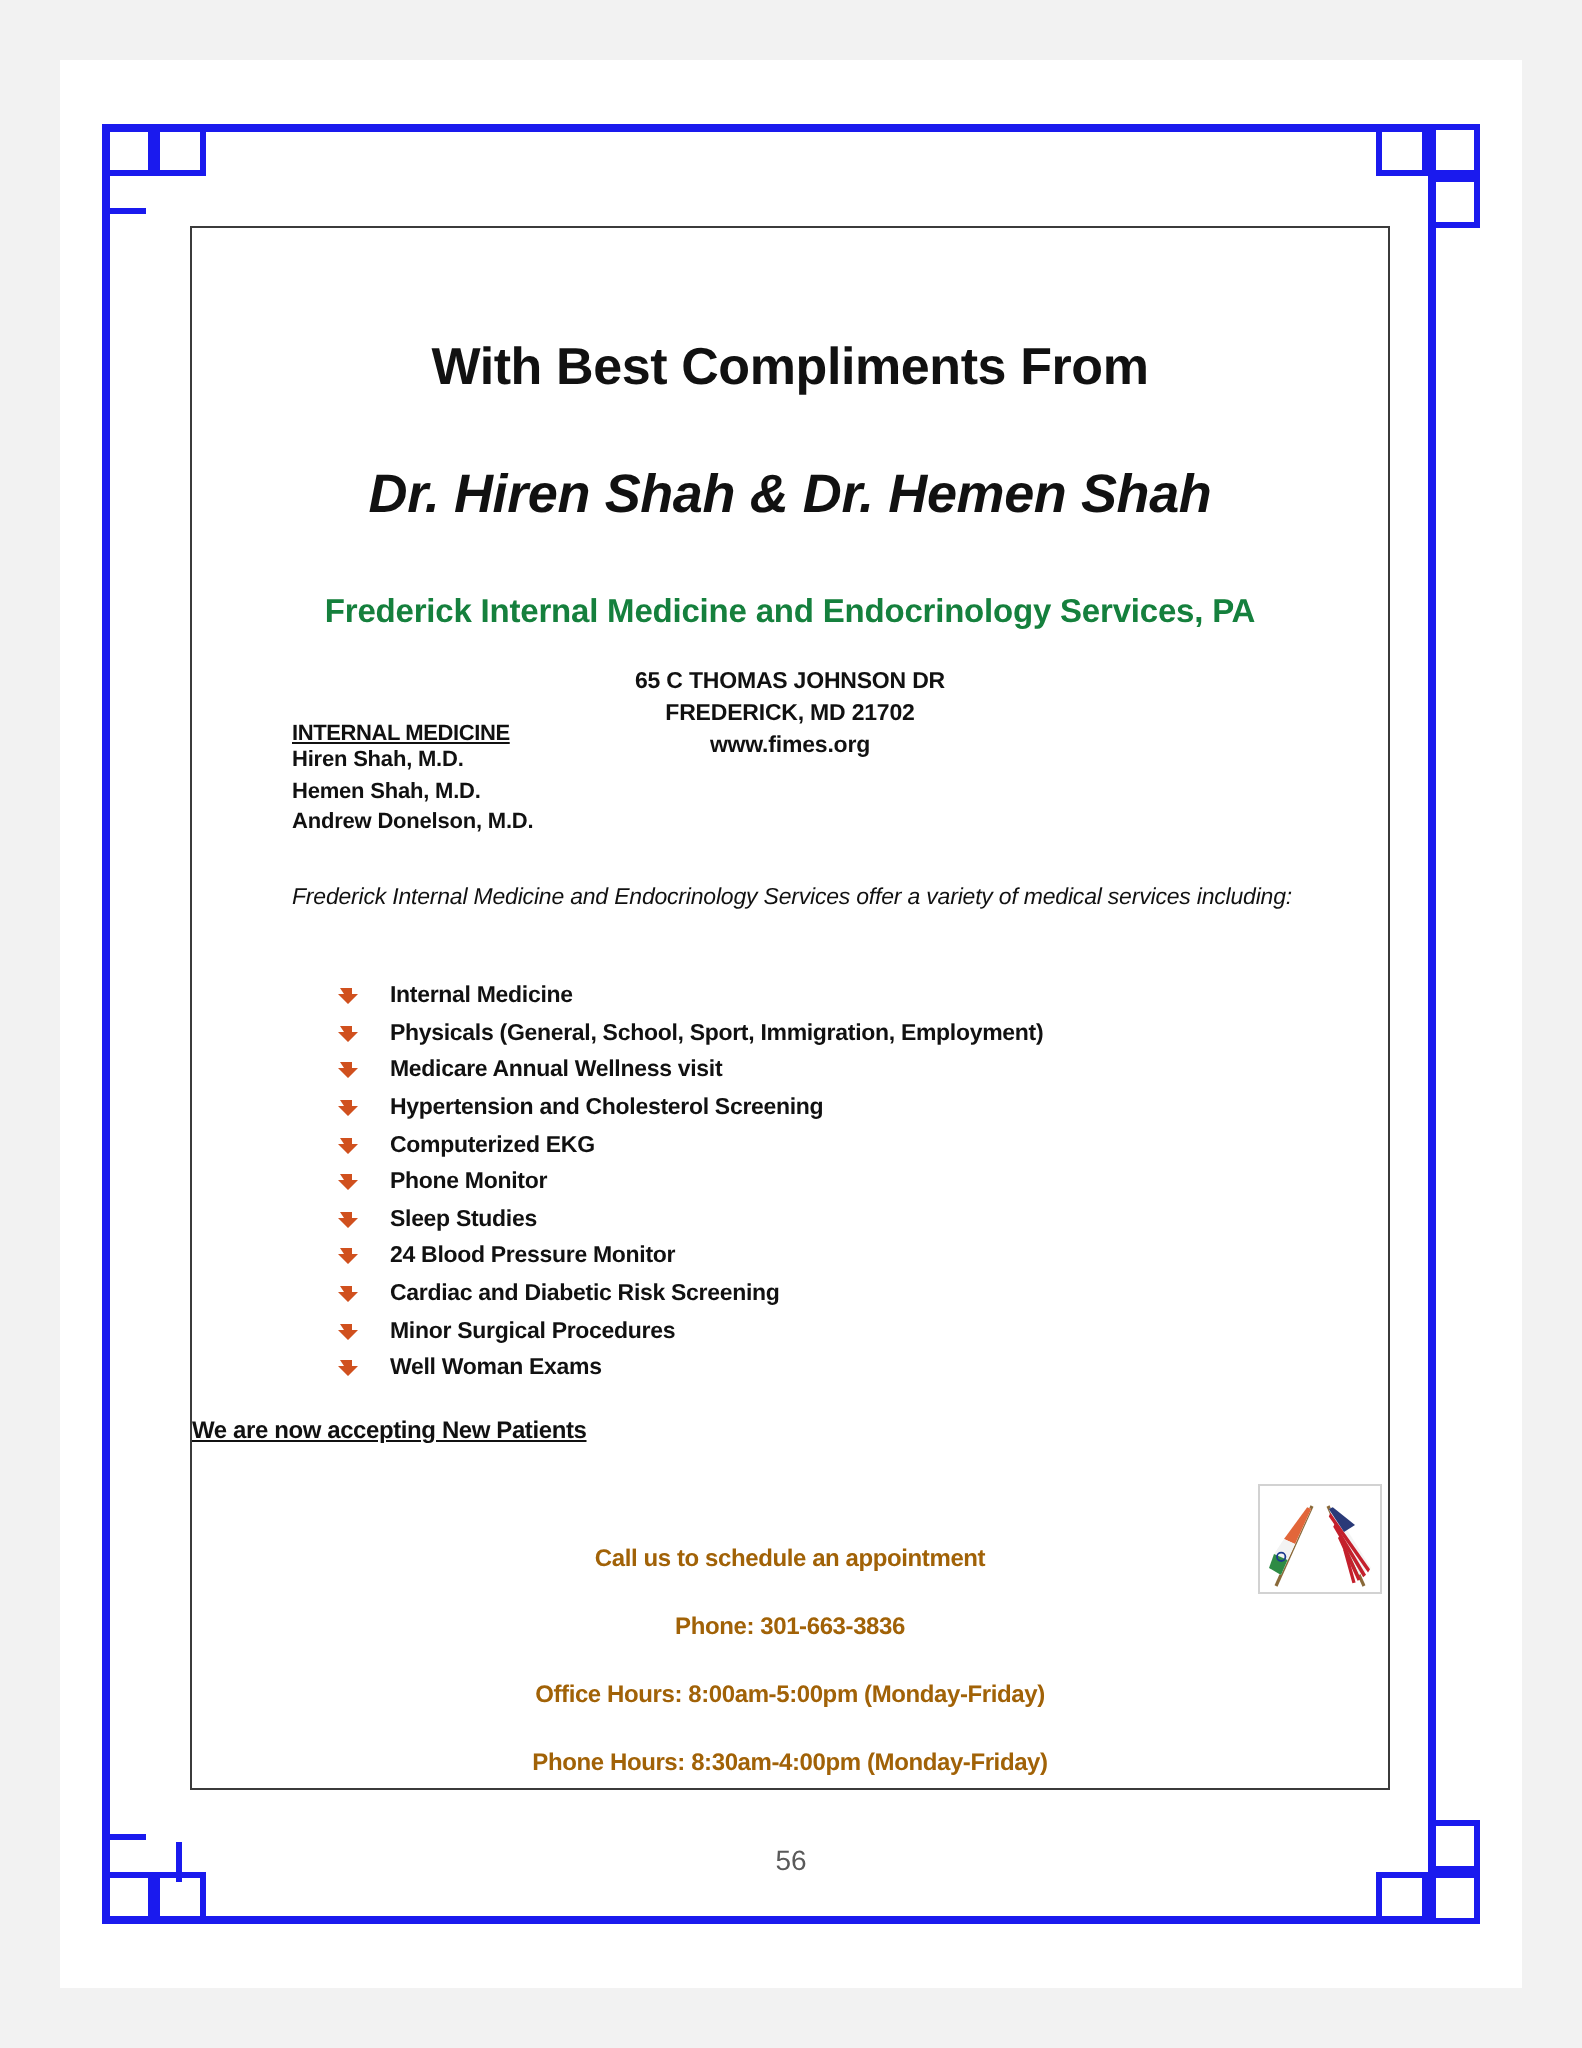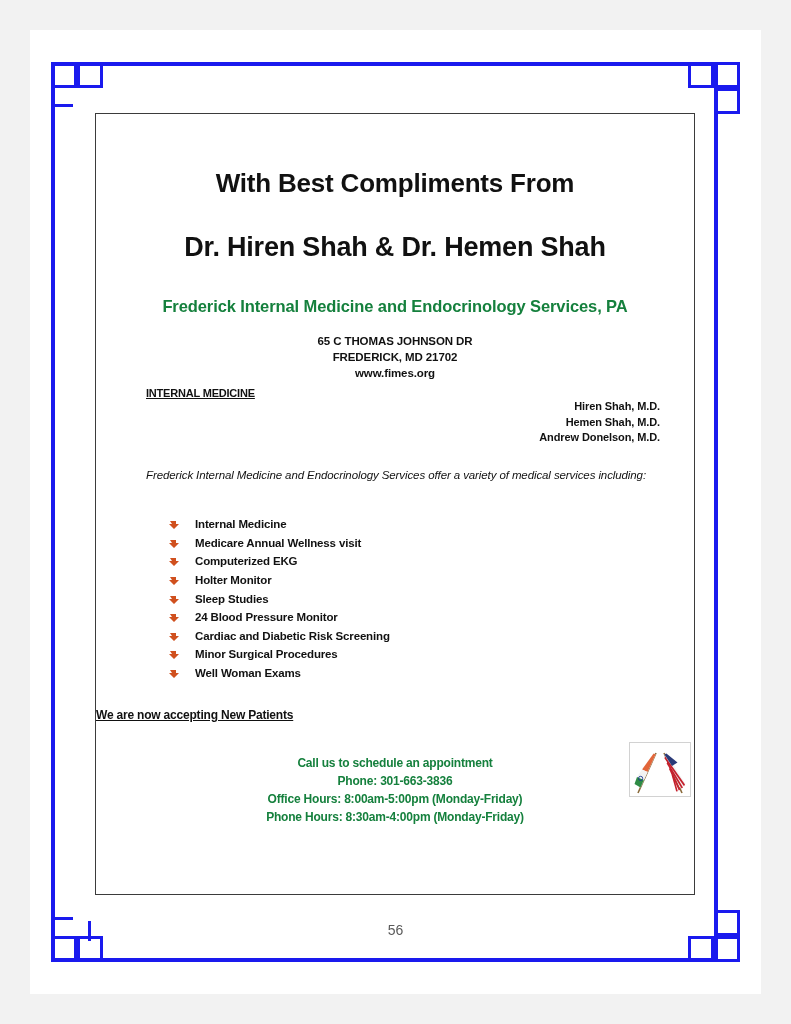--- a/index.html
+++ b/index.html
@@ -71,21 +71,21 @@
   .title {
     text-align: center;
     font-weight: bold;
     color: #111111;
     font-size: 26px;
     letter-spacing: -0.2px;
     margin: 0;
     padding: 0;
   }
   #heading-compliments { margin-top: 54px; }
-  #heading-doctors     { margin-top: 33px; font-size: 27px; }
+  #heading-doctors     { margin-top: 33px; font-size: 27px; font-style: italic; }
 
   .practice-name {
     text-align: center;
     font-weight: bold;
     font-size: 16.5px;
     color: #15803d;
     margin-top: 34px;
     letter-spacing: -0.1px;
   }
 
@@ -98,37 +98,35 @@
     font-weight: bold;
     font-size: 11.5px;
     color: #111111;
     letter-spacing: -0.1px;
   }
 
   .left-col {
     position: absolute;
     left: 50px;
     right: 34px;
-    margin-top: 26px;
   }
 
   #dept-heading {
     font-weight: bold;
     font-size: 11px;
     color: #111111;
     text-decoration: underline;
     letter-spacing: -0.2px;
   }
   .doctor-name {
     font-weight: bold;
     font-size: 11px;
     color: #111111;
     line-height: 1.42;
     letter-spacing: -0.1px;
-    text-align: right;
   }
 
   #intro-paragraph {
     font-weight: normal;
     font-style: italic;
     font-size: 11.5px;
     color: #111111;
     line-height: 1.45;
     letter-spacing: -0.1px;
   }
@@ -167,22 +165,23 @@
     letter-spacing: -0.2px;
   }
 
   .contact-block {
     text-align: center;
     line-height: 1.5;
   }
   .contact-line {
     font-weight: bold;
     font-size: 12px;
-    color: #15803d;
+    color: #a16207;
     letter-spacing: -0.2px;
+    margin-top: 16px;
   }
 
   
   #flags-image {
     position: absolute;
     left: 533px;
     top: 628px;
     width: 62px;
     height: 55px;
     background: #ffffff;
@@ -273,37 +272,53 @@
             </svg>
           </span>
           <span>Internal Medicine</span>
         </li>
         <li>
           <span class="bullet-icon">
             <svg width="12" height="12" viewBox="0 0 12 12">
               <path d="M2 2 L8 2 L8 5 L11 5 L6 10 L1 5 L4 5 Z" fill="#d0501e"></path>
             </svg>
           </span>
+          <span>Physicals (General, School, Sport, Immigration, Employment)</span>
+        </li>
+        <li>
+          <span class="bullet-icon">
+            <svg width="12" height="12" viewBox="0 0 12 12">
+              <path d="M2 2 L8 2 L8 5 L11 5 L6 10 L1 5 L4 5 Z" fill="#d0501e"></path>
+            </svg>
+          </span>
           <span>Medicare Annual Wellness visit</span>
         </li>
         <li>
           <span class="bullet-icon">
             <svg width="12" height="12" viewBox="0 0 12 12">
               <path d="M2 2 L8 2 L8 5 L11 5 L6 10 L1 5 L4 5 Z" fill="#d0501e"></path>
             </svg>
           </span>
+          <span>Hypertension and Cholesterol Screening</span>
+        </li>
+        <li>
+          <span class="bullet-icon">
+            <svg width="12" height="12" viewBox="0 0 12 12">
+              <path d="M2 2 L8 2 L8 5 L11 5 L6 10 L1 5 L4 5 Z" fill="#d0501e"></path>
+            </svg>
+          </span>
           <span>Computerized EKG</span>
         </li>
         <li>
           <span class="bullet-icon">
             <svg width="12" height="12" viewBox="0 0 12 12">
               <path d="M2 2 L8 2 L8 5 L11 5 L6 10 L1 5 L4 5 Z" fill="#d0501e"></path>
             </svg>
           </span>
-          <span>Holter Monitor</span>
+          <span>Phone Monitor</span>
         </li>
         <li>
           <span class="bullet-icon">
             <svg width="12" height="12" viewBox="0 0 12 12">
               <path d="M2 2 L8 2 L8 5 L11 5 L6 10 L1 5 L4 5 Z" fill="#d0501e"></path>
             </svg>
           </span>
           <span>Sleep Studies</span>
         </li>
         <li>

